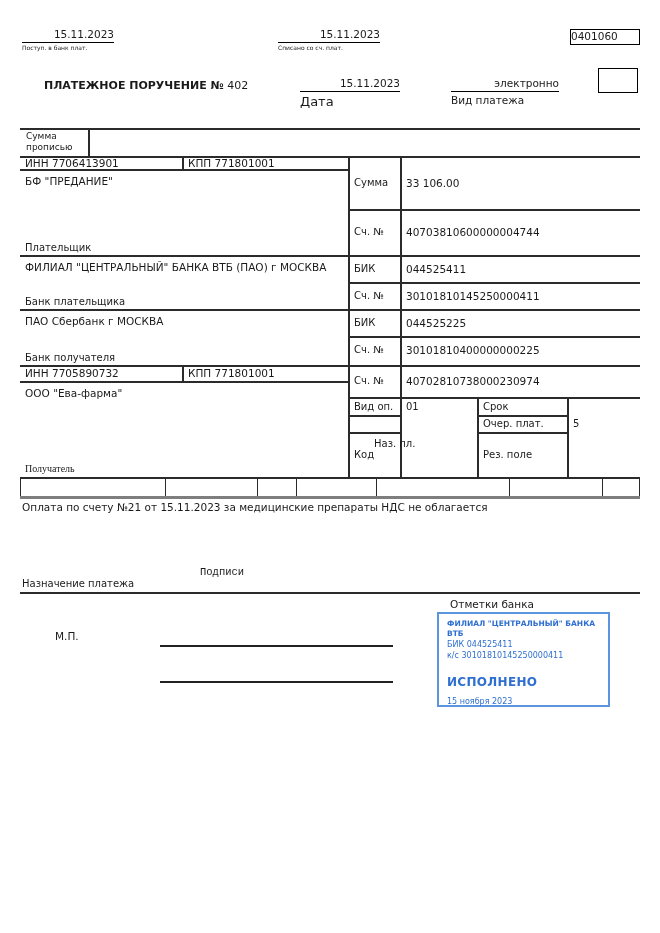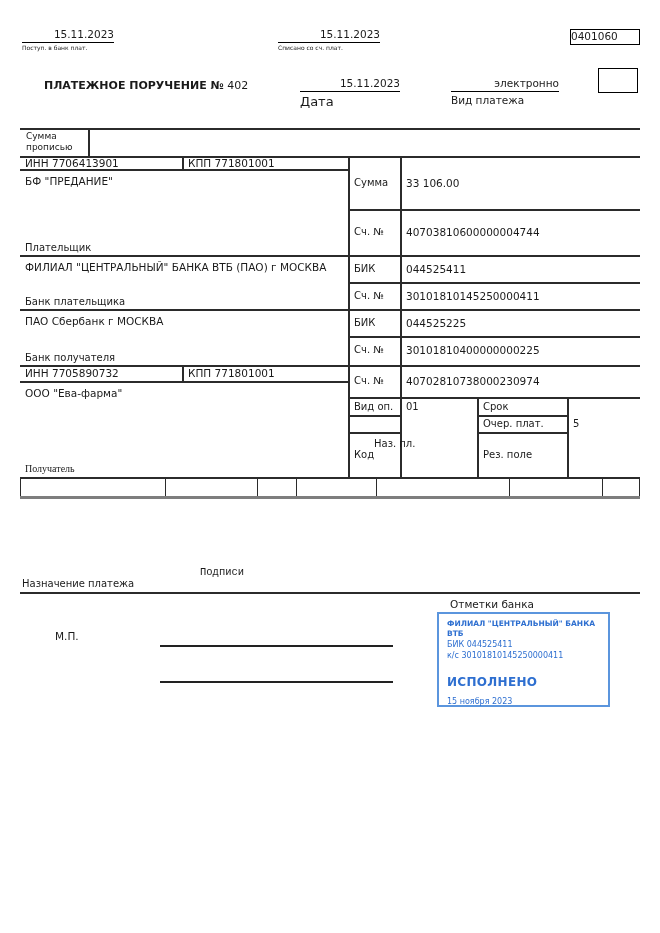--- a/index.html
+++ b/index.html
@@ -136,20 +136,21 @@
   <div class="strip">
     <div style="width:146px;"></div>
     <div style="width:92px;"></div>
     <div style="width:39px;"></div>
     <div style="width:80px;"></div>
     <div style="width:133px;"></div>
     <div style="width:93px;"></div>
     <div style="width:37px;"></div>
   </div>
 
+  <div class="abs t11" style="left:22px; top:501px; width:600px;">Оплата по счету №21 от 15.11.2023 за медицинские препараты НДС не облагается</div>
   <div class="abs t10" style="left:22px; top:578px;">Назначение платежа</div>
 
   <div class="abs t11 ctr" style="left:200px; top:566px; width:140px;font-family:Liberation Mono, monospace;">Подписи</div>
   <div class="abs t11 ctr" style="left:450px; top:598px; width:160px;">Отметки банка</div>
   <div class="abs t11" style="left:55px; top:630px;">М.П.</div>
   <div class="siglines" style="left:160px; top:645px; width:233px;"></div>
   <div class="siglines" style="left:160px; top:681px; width:233px;"></div>
 
   <div class="stamp">
     <div class="s1">ФИЛИАЛ "ЦЕНТРАЛЬНЫЙ" БАНКА ВТБ</div>

